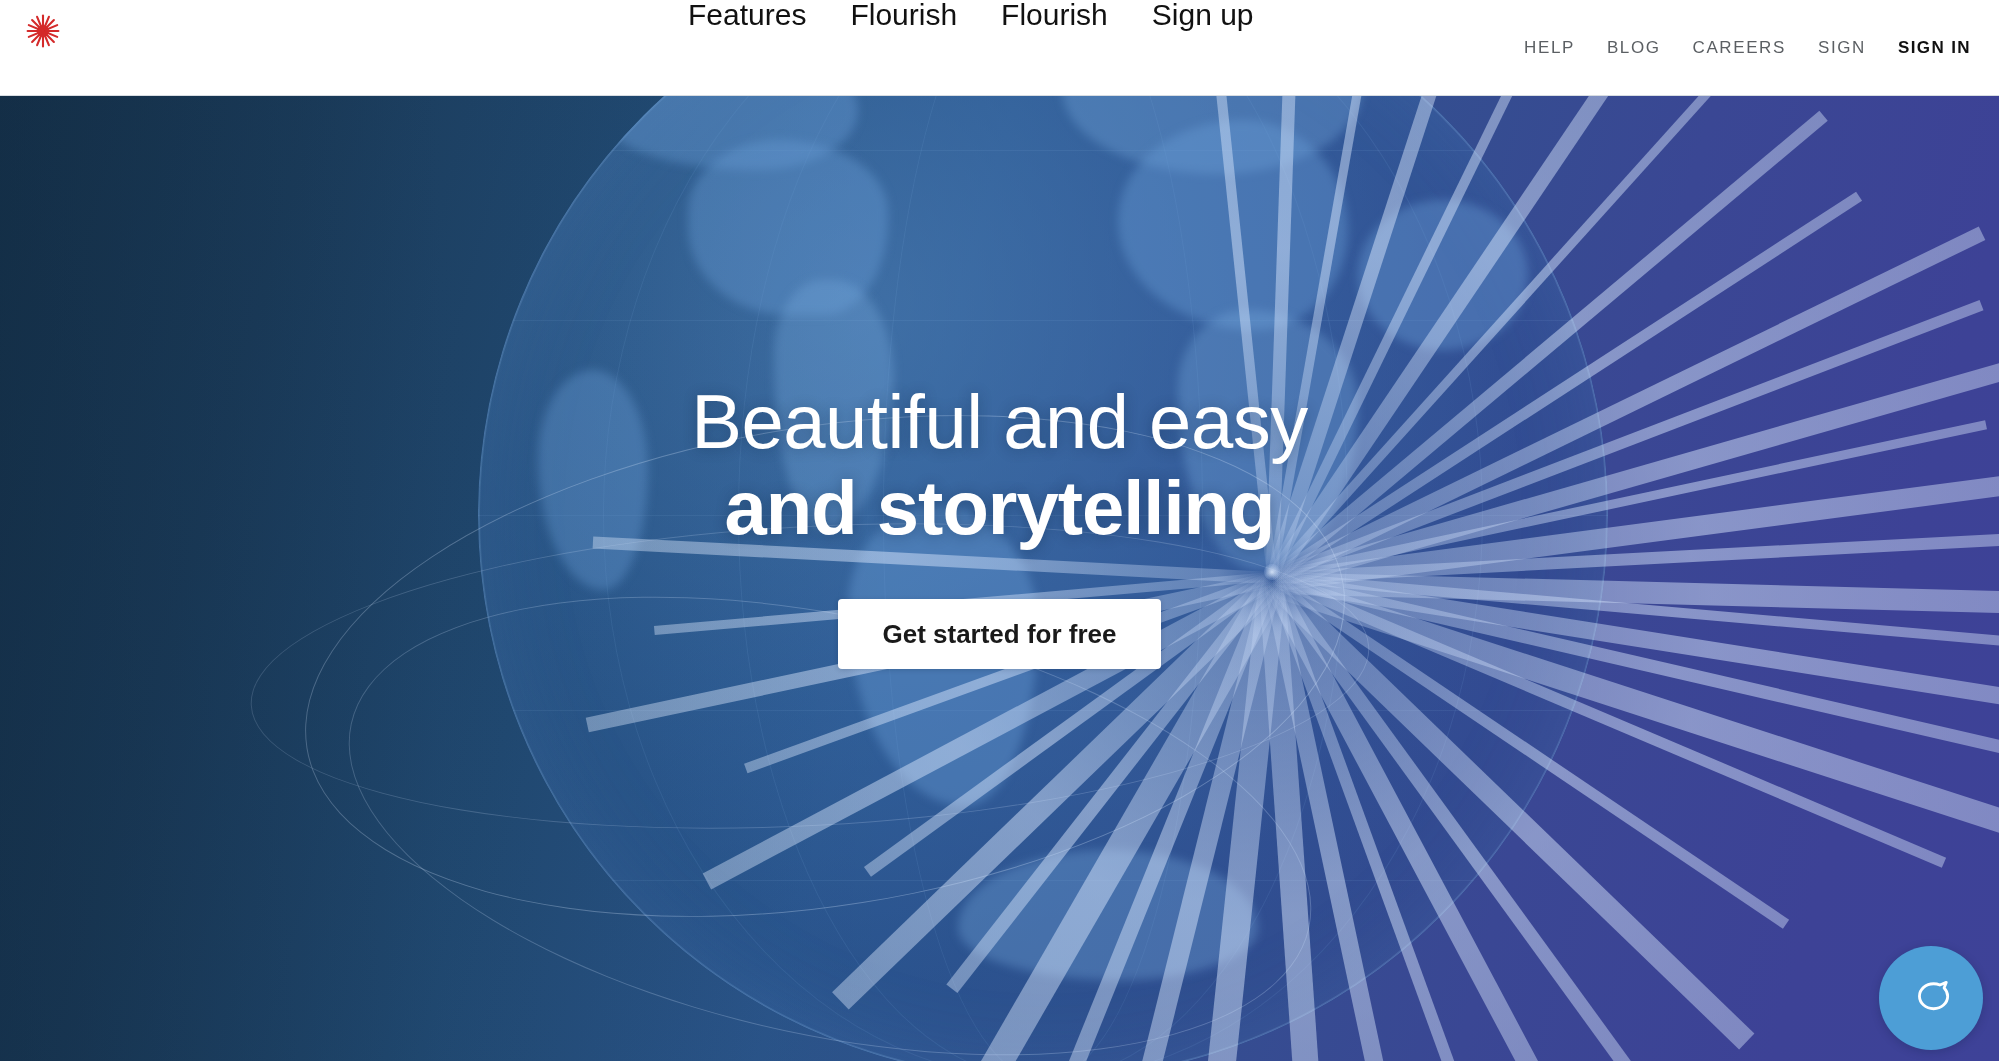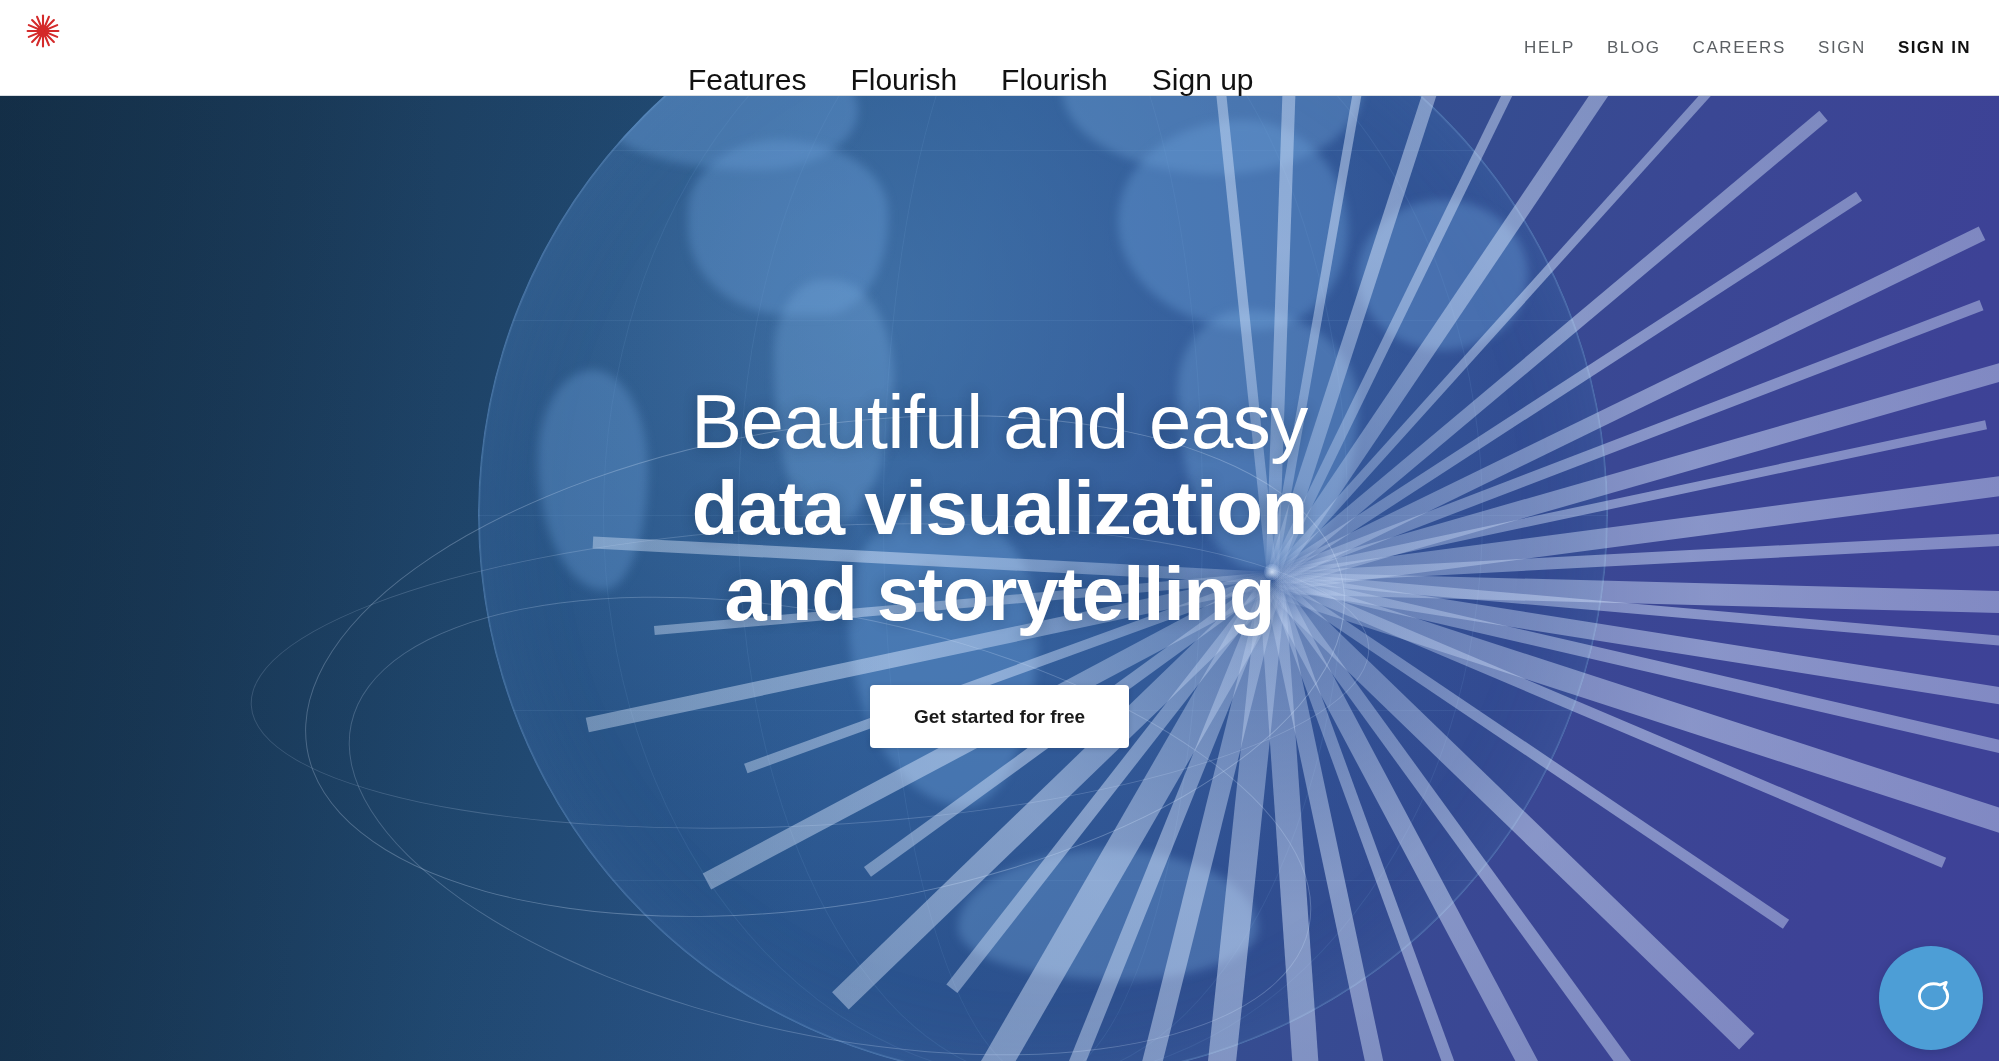--- a/index.html
+++ b/index.html
@@ -56,21 +56,21 @@
     flex: none;
   }
 
   
   .mainnav {
     position: absolute;
     left: 688px;
     top: 0;
     height: 95px;
     display: flex;
-    align-items: flex-end;
+    align-items: flex-start;
     gap: 44px;
   }
   .mainnav a {
     font-size: 30px;
     font-weight: normal;
     color: #111111;
     text-decoration: none;
     line-height: 1;
     white-space: nowrap;
   }
@@ -238,21 +238,21 @@
     font-weight: bold;
     line-height: 86px;
     letter-spacing: -1px;
   }
 
   .cta {
     margin-top: 48px;
     display: inline-block;
     background: #ffffff;
     color: #1a1a1a;
-    font-size: 19px;
+    font-size: 26px;
     font-weight: bold;
     padding: 22px 44px;
     border: none;
     border-radius: 4px;
     cursor: pointer;
     box-shadow: 0 1px 5px rgba(6,20,44,0.18);
     font-family: "Liberation Sans", sans-serif;
     line-height: 1;
     text-align: right;
   }
@@ -420,21 +420,20 @@
 
         <div class="hub"></div>
       </div>
 
       <div class="hero-vignette"></div>
     </div>
 
     <div class="hero-content">
       <h1 class="headline">
         <span class="hl-1">Beautiful and easy</span>
-        <span class="hl-2">data visualization</span>
         <span class="hl-3">and storytelling</span>
       </h1>
 
       <button class="cta">Get started for free</button>
 
     </div>
   </div>
 
   <button class="chat" title="Help">
     <span>

